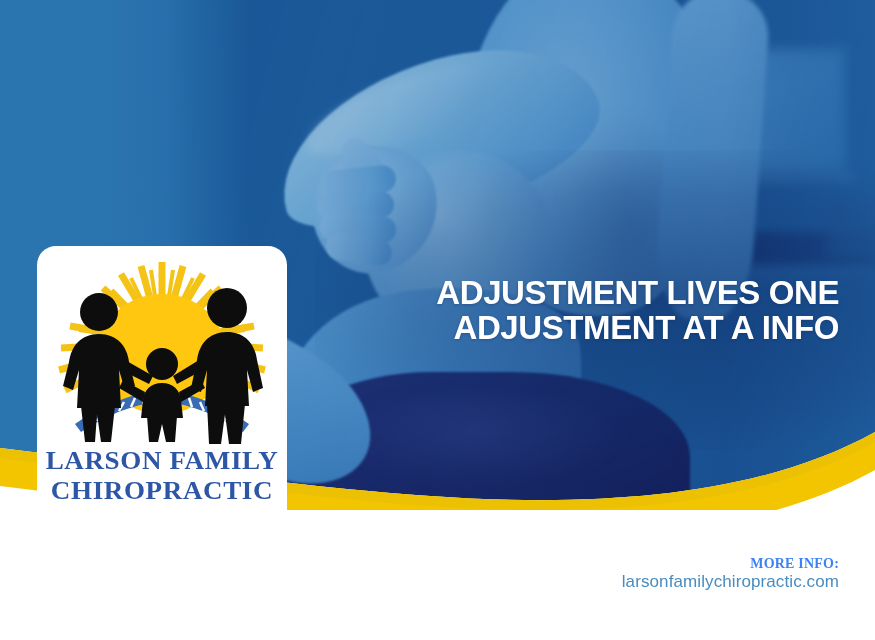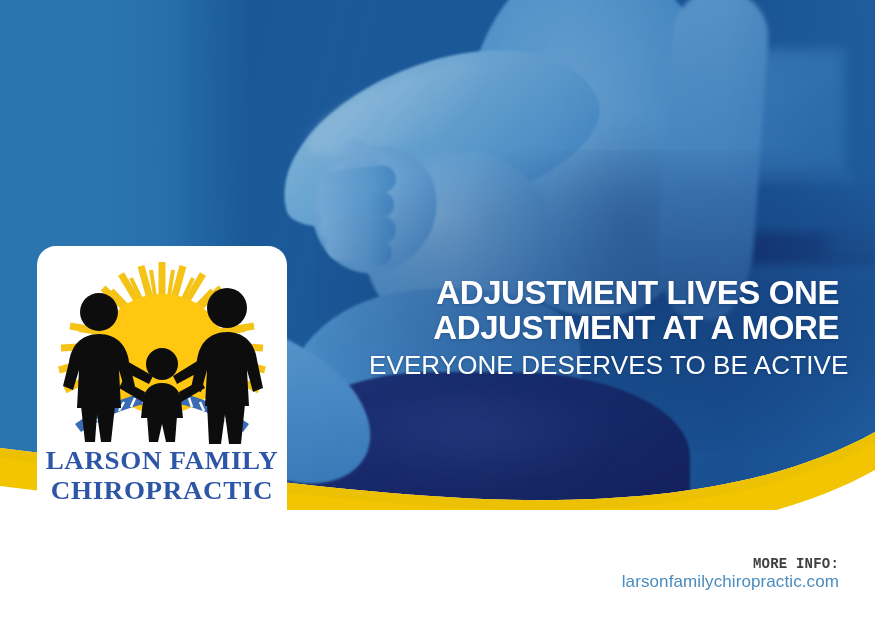--- a/index.html
+++ b/index.html
@@ -300,25 +300,25 @@
 
   
   #footer-info {
     position:absolute;
     right:36px; bottom:48px;
     text-align:right;
     z-index:6;
   }
   #more-info-label {
     display:block;
-    font-family:Liberation Mono, monospace;
+    font-family:Liberation Serif, serif;
     font-weight:bold;
     font-size:14px;
     letter-spacing:.2px;
-    color:#404040;
+    color:#3b82f6;
   }
   #website-url {
     display:block;
     margin-top:0;
     font-family:"Liberation Sans", sans-serif;
     font-weight:normal;
     font-size:17px;
     letter-spacing:.1px;
     color:#4a8cbf;
   }
@@ -379,22 +379,21 @@
     </div>
   </div>
 
   <svg id="wave-svg" viewBox="0 0 875 130" preserveAspectRatio="none">
     <path d="M0,68 C150,86 300,107 430,116 C600,128 760,116 875,52 L875,90 C760,154 600,166 430,154 C300,145 150,124 0,106 Z" fill="#f2c500"></path>
     <path d="M0,68 C150,86 300,107 430,116 C600,128 760,116 875,52 L875,62 C760,126 600,138 430,126 C300,117 150,96 0,78 Z" fill="#e8bd05" opacity=".55"></path>
   </svg>
 
   <div id="headline-block">
     <span class="headline-line">ADJUSTMENT LIVES ONE</span>
-    <span class="headline-line">ADJUSTMENT AT A MORE</span>
-    <span id="subheadline">EVERYONE DESERVES TO BE ACTIVE</span>
+    <span class="headline-line">ADJUSTMENT AT A INFO</span>
   </div>
 
   <div id="logo-card">
 
     <svg id="logo-mark" viewBox="0 0 250 190">
 
       <g stroke="#f5c216" stroke-linecap="butt">
         <g stroke-width="7">
           <line x1="125" y1="86" x2="125" y2="6"></line>
           <line x1="125" y1="86" x2="104" y2="10"></line>

